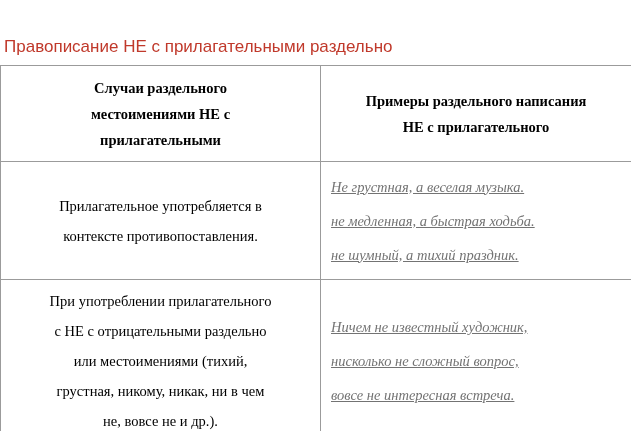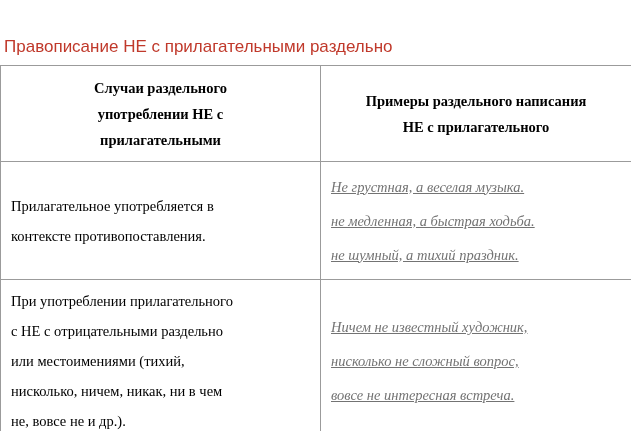--- a/index.html
+++ b/index.html
@@ -48,21 +48,21 @@
     font-weight: bold;
     text-align: center;
     color: #000;
     line-height: 26px;
     height: 96px;
   }
   col.col-left { width: 320px; }
   col.col-right { width: 311px; }
 
   td.case-cell {
-    text-align: left;
+    text-align: center;
     font-size: 14.5px;
     line-height: 30px;
     color: #000;
   }
   td.example-cell {
     text-align: left;
     font-size: 14.5px;
     color: #737373;
     padding-left: 22px;
   }
@@ -86,21 +86,21 @@
 
   <table class="grammar-table">
     <colgroup>
       <col class="col-left">
       <col class="col-right">
     </colgroup>
     <thead>
       <tr>
         <th>
           <div>Случаи раздельного</div>
-          <div>употреблении НЕ с</div>
+          <div>местоимениями НЕ с</div>
           <div>прилагательными</div>
         </th>
         <th>
           <div class="nowrap">Примеры раздельного написания</div>
           <div>НЕ с прилагательного</div>
         </th>
       </tr>
     </thead>
     <tbody>
       <tr class="row-1">
@@ -112,21 +112,21 @@
           <span class="example-line">Не грустная, а веселая музыка.</span>
           <span class="example-line">не медленная, а быстрая ходьба.</span>
           <span class="example-line">не шумный, а тихий праздник.</span>
         </td>
       </tr>
       <tr class="row-2">
         <td class="case-cell">
           <div>При употреблении прилагательного</div>
           <div>с НЕ с отрицательными раздельно</div>
           <div>или местоимениями (тихий,</div>
-          <div>нисколько, ничем, никак, ни в чем</div>
+          <div>грустная, никому, никак, ни в чем</div>
           <div>не, вовсе не и др.).</div>
         </td>
         <td class="example-cell">
           <span class="example-line">Ничем не известный художник,</span>
           <span class="example-line">нисколько не сложный вопрос,</span>
           <span class="example-line">вовсе не интересная встреча.</span>
         </td>
       </tr>
     </tbody>
   </table>

